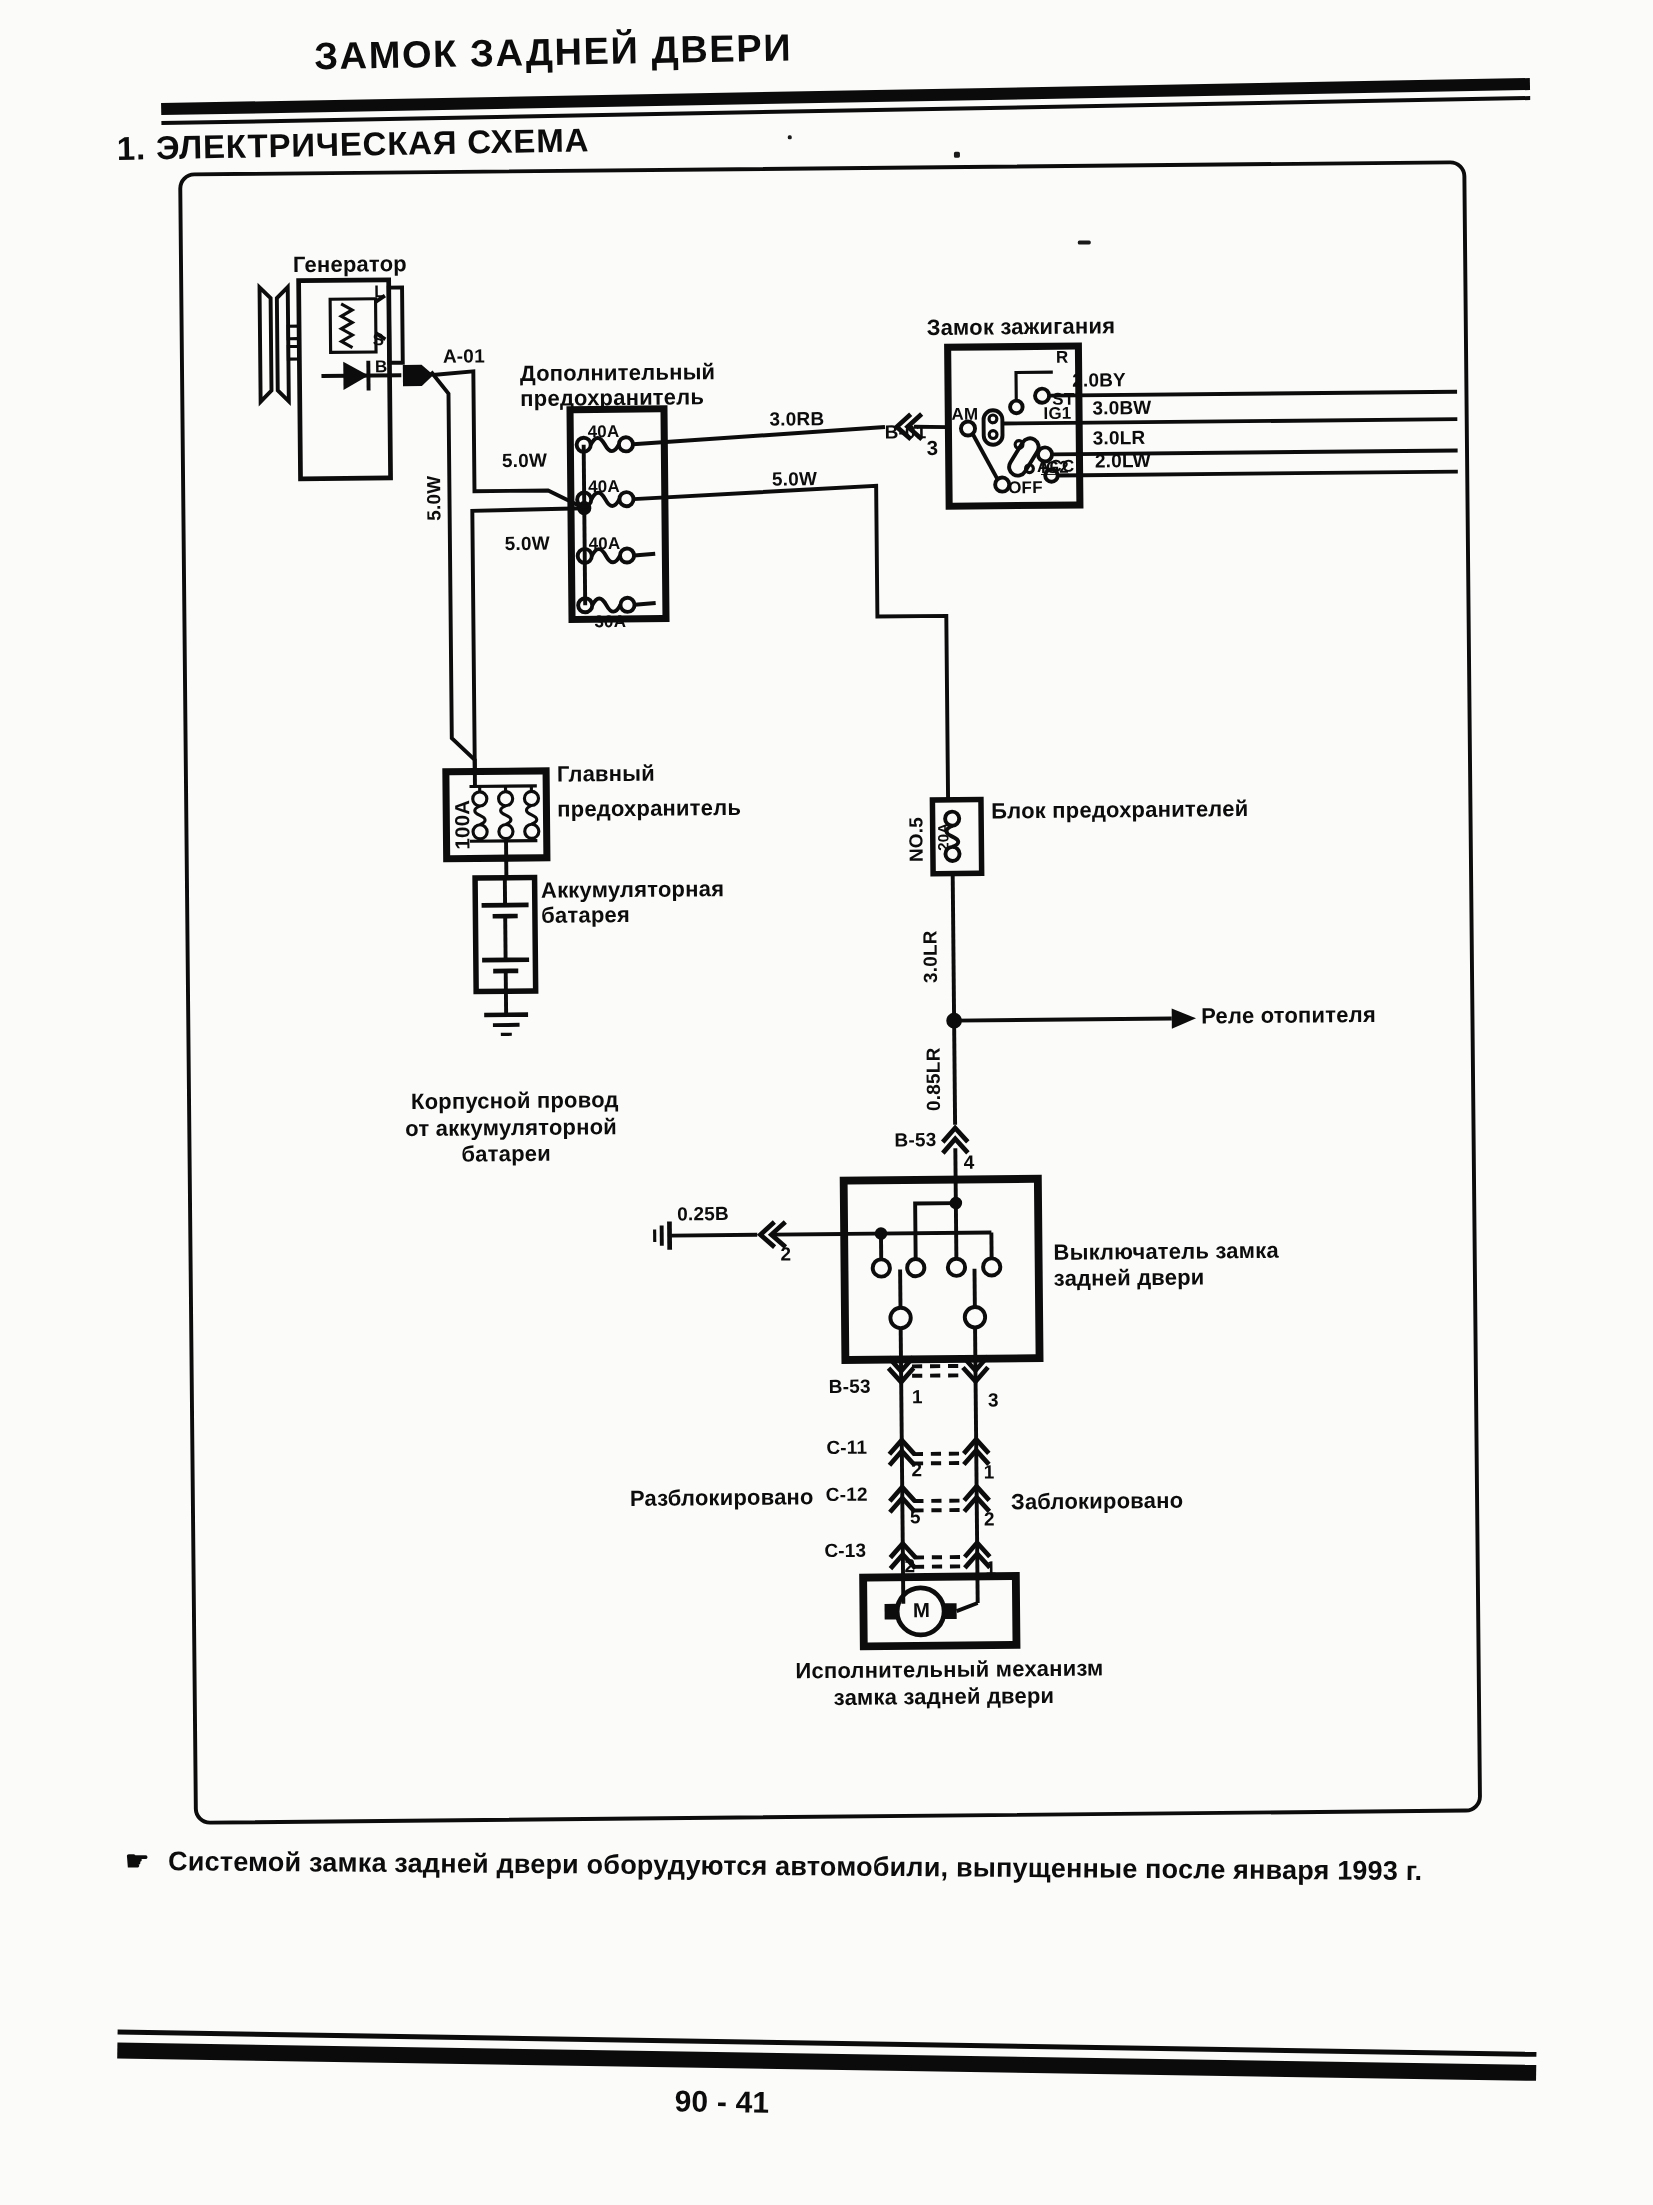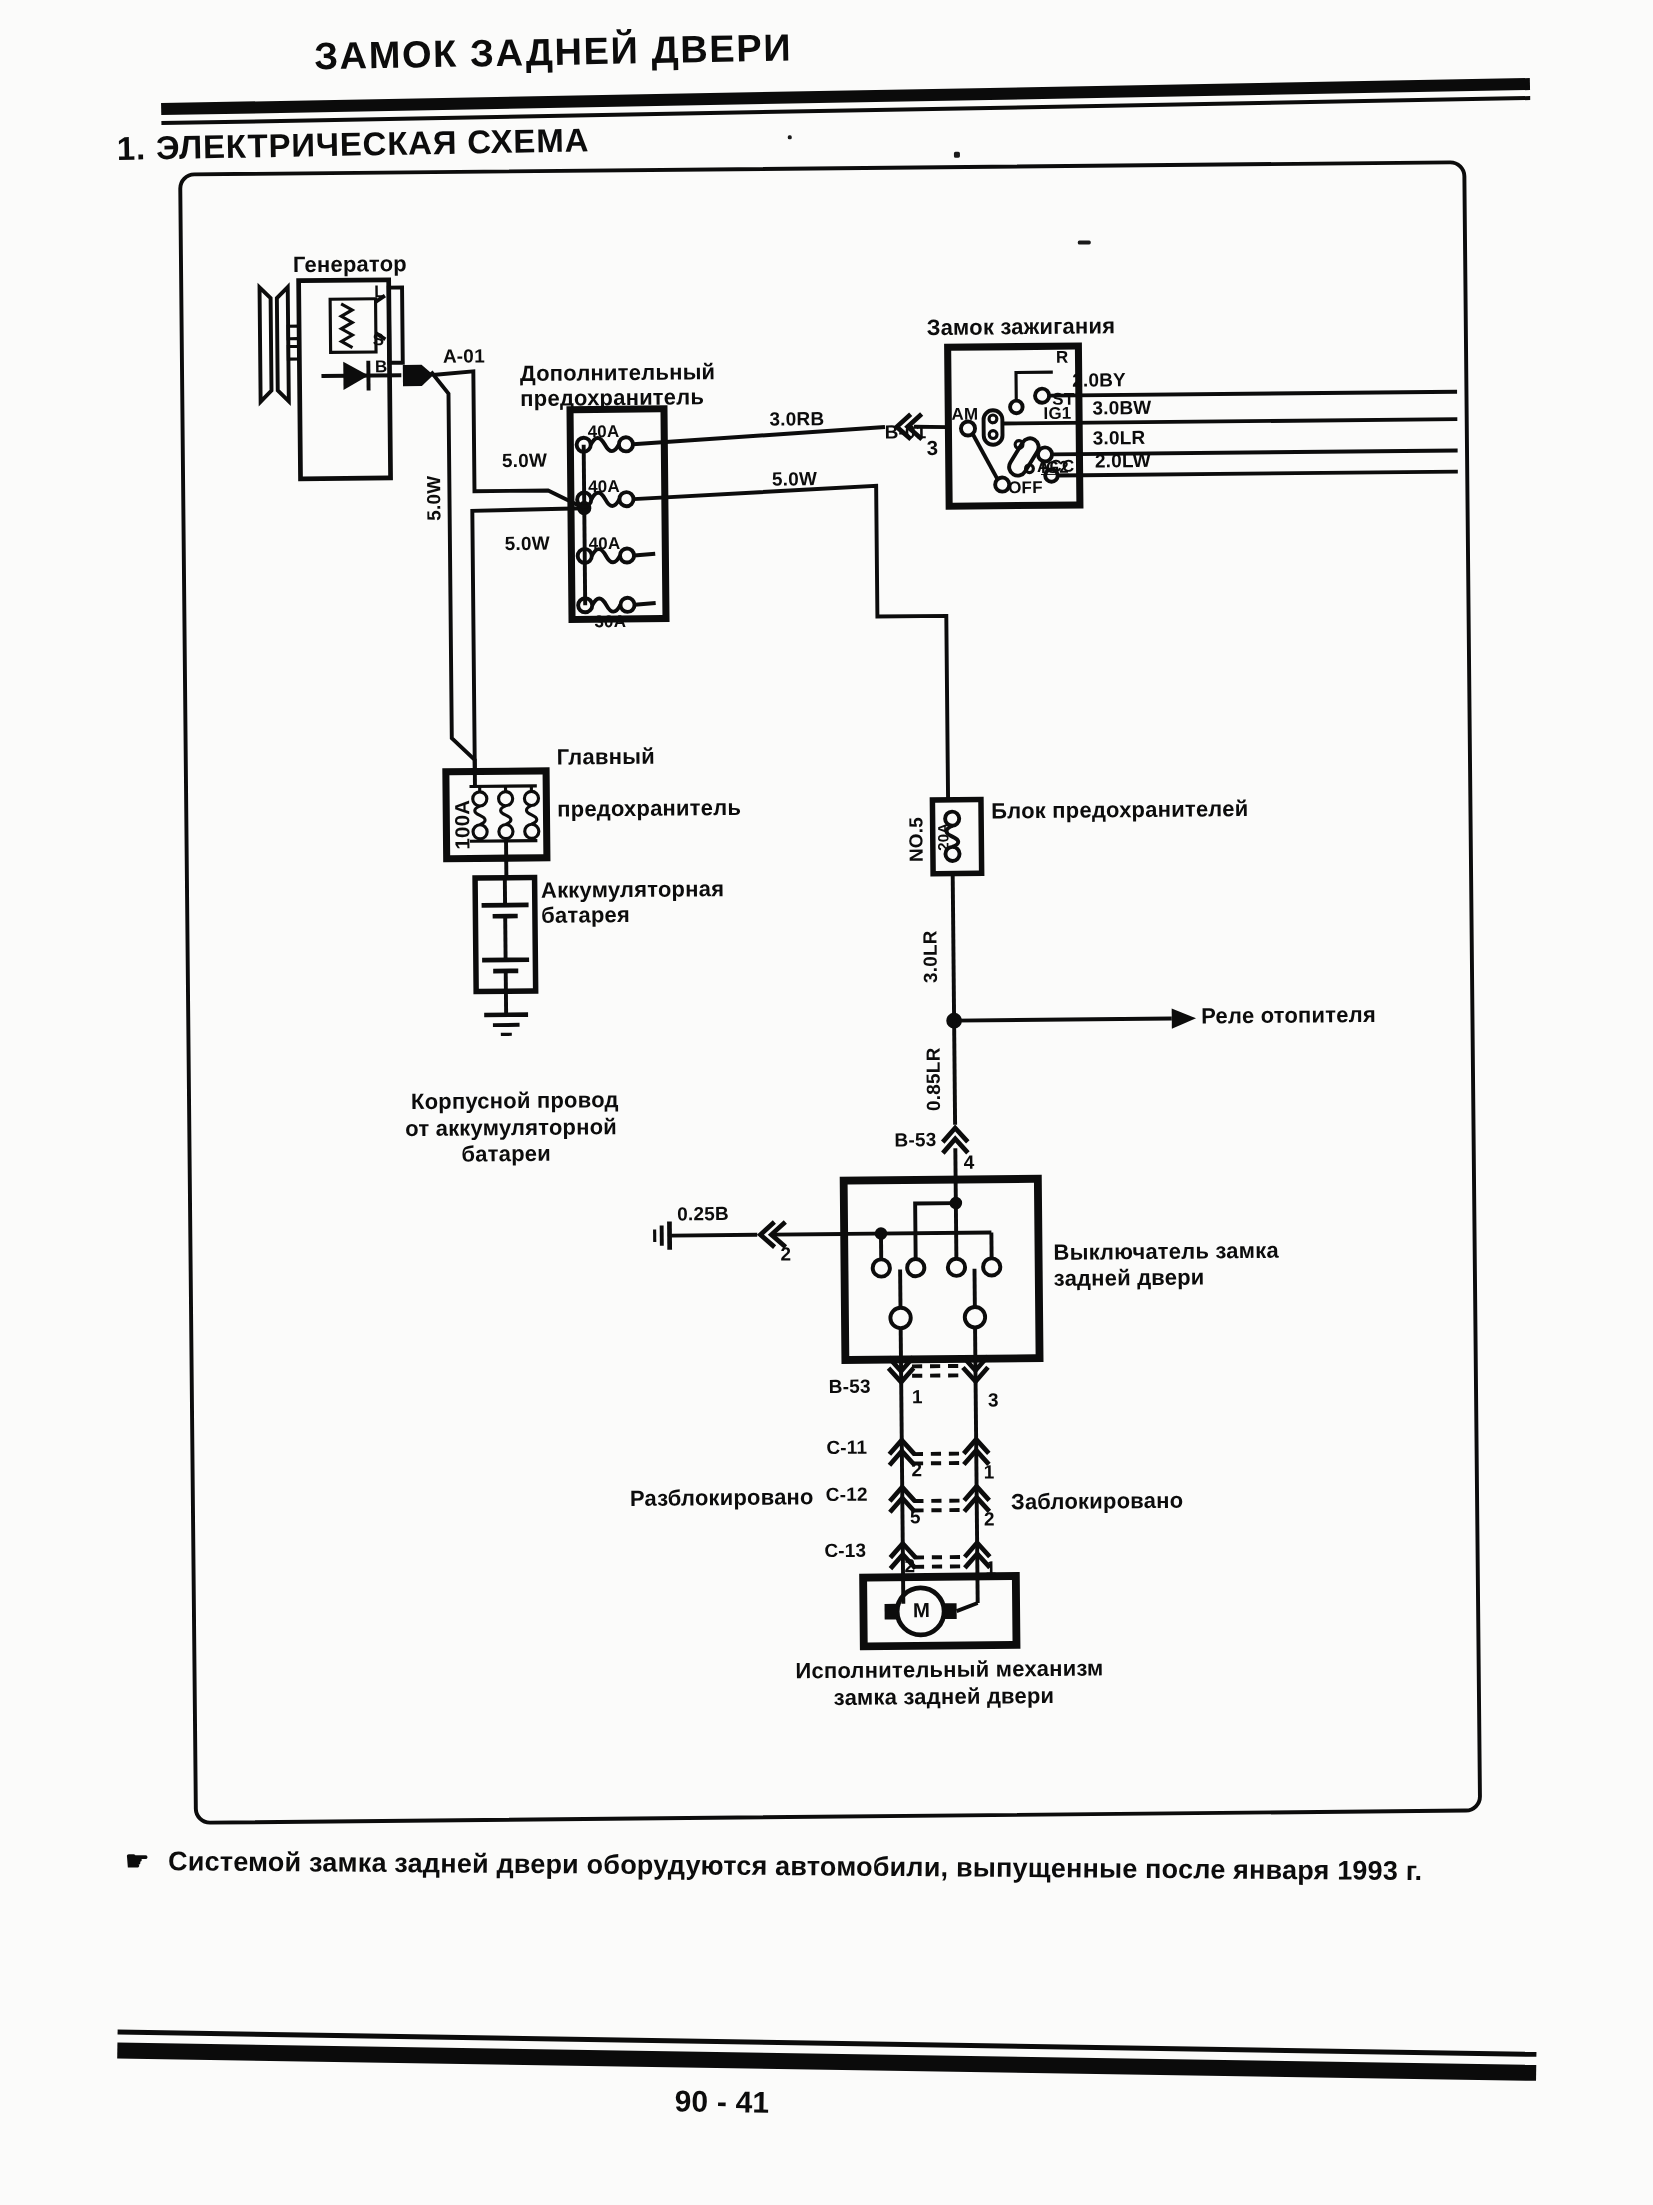--- a/index.html
+++ b/index.html
@@ -290,21 +290,21 @@
   <div class="lbl f22" style="left:1058px;top:393px;">ST</div>
   <div class="lbl f22" style="left:1049px;top:407px;">IG1</div>
   <div class="lbl f22" style="left:1046px;top:461px;text-decoration:underline;">IG2</div>
   <div class="lbl f22" style="left:1042px;top:460px;">ACC</div>
   <div class="lbl f24" style="left:1078px;top:373px;">2.0BY</div>
   <div class="lbl f24" style="left:1098px;top:401px;">3.0BW</div>
   <div class="lbl f24" style="left:1098px;top:431px;">3.0LR</div>
   <div class="lbl f24" style="left:1100px;top:454px;">2.0LW</div>
 
   <div class="lbl f26 vlbl" style="left:454px;top:846px;">100A</div>
-  <div class="lbl f28" style="left:559px;top:744px;">Главный</div>
+  <div class="lbl f28" style="left:559px;top:761px;">Главный</div>
   <div class="lbl f28" style="left:559px;top:796px;">предохранитель</div>
 
   <div class="lbl f28" style="left:542px;top:877px;">Аккумуляторная</div>
   <div class="lbl f28" style="left:542px;top:902px;">батарея</div>
 
   <div class="lbl f28" style="left:410px;top:1087px;">Корпусной провод</div>
   <div class="lbl f28" style="left:404px;top:1114px;">от аккумуляторной</div>
   <div class="lbl f28" style="left:460px;top:1140px;">батареи</div>
 
   <div class="lbl f24 vlbl" style="left:908px;top:863px;">NO.5</div>

